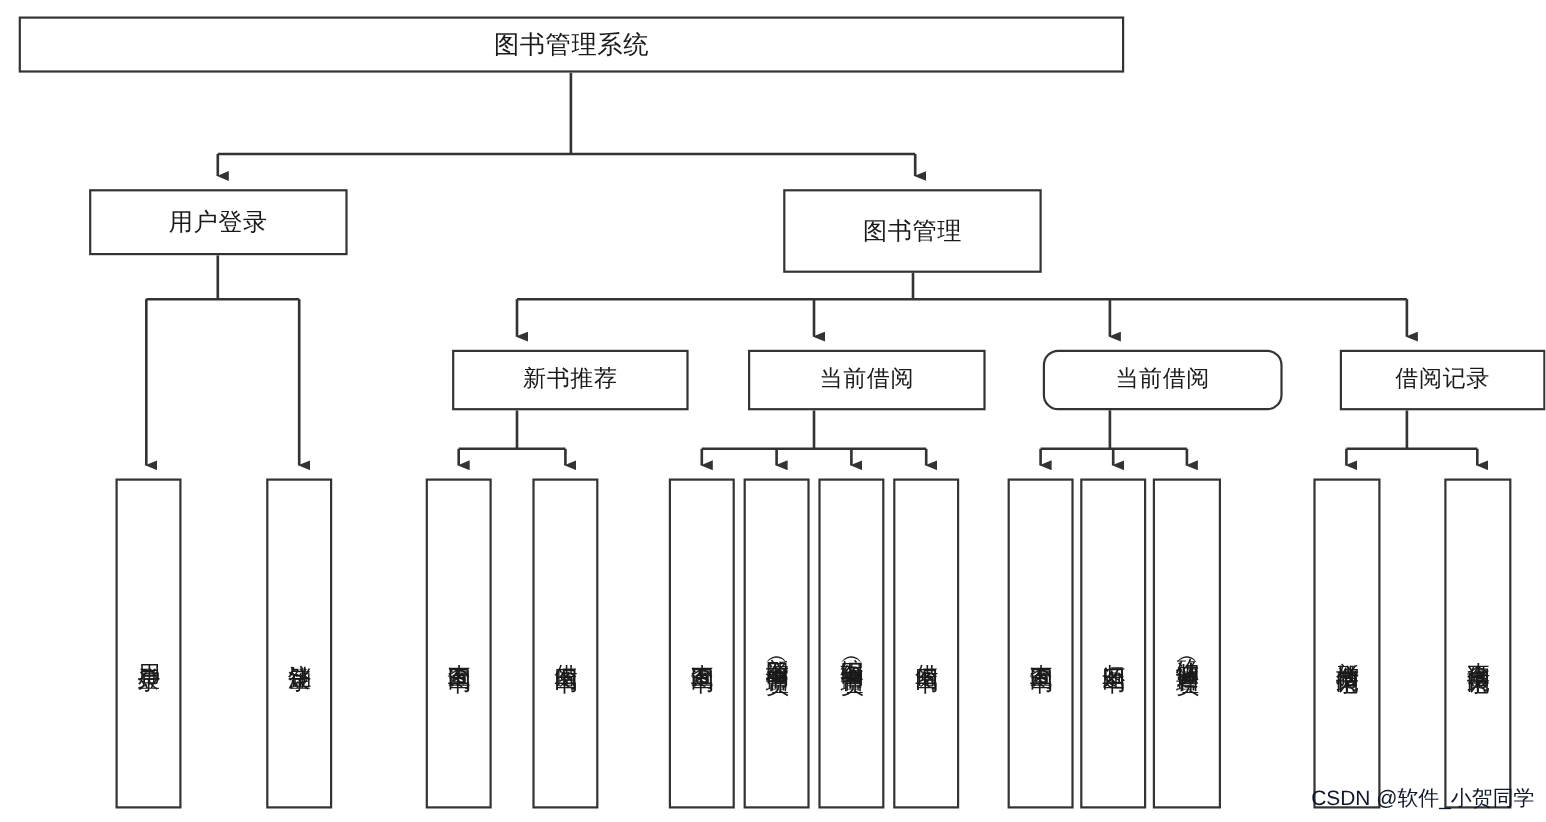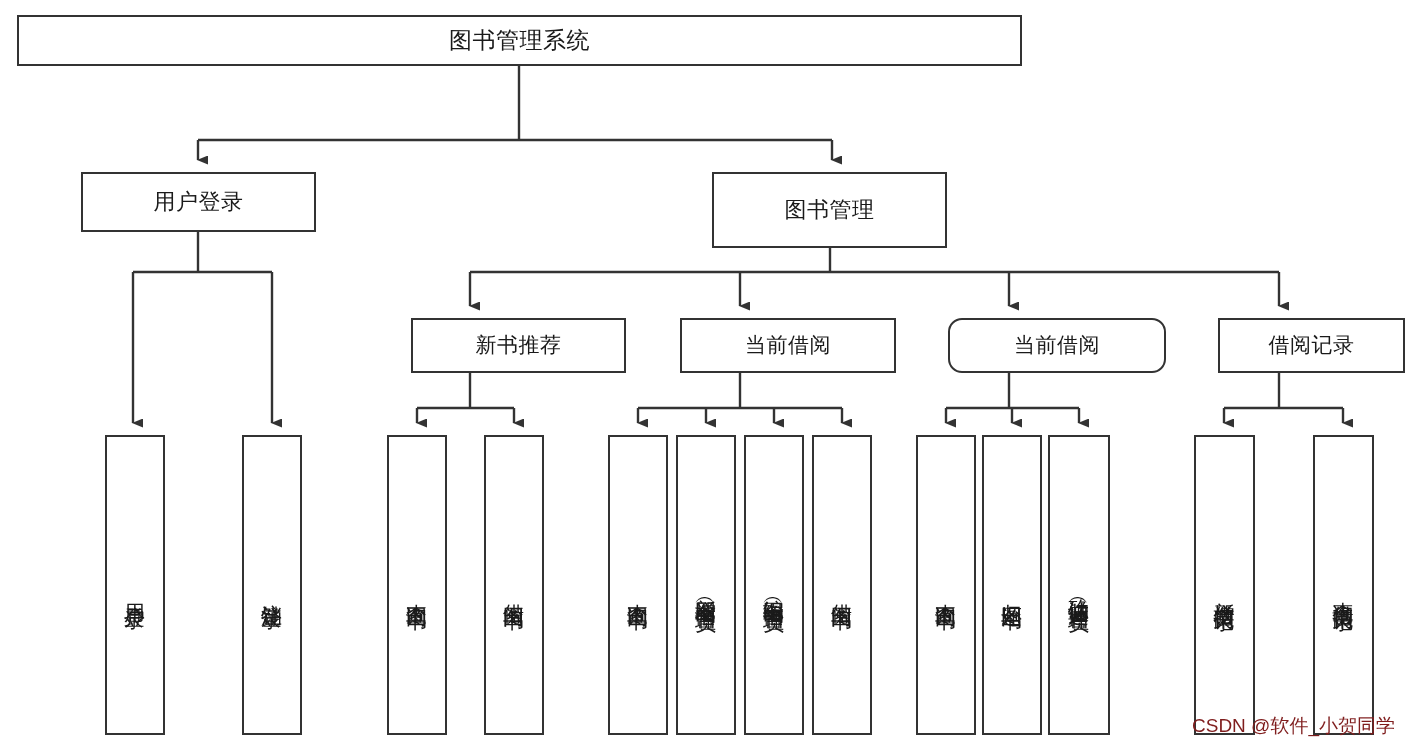--- a/index.html
+++ b/index.html
@@ -48,21 +48,21 @@
   .node.leaf .label {
     writing-mode: vertical-rl;
     text-orientation: upright;
     white-space: nowrap;
     line-height: 1.1;
     letter-spacing: 2px;
     padding-top: 12px;
   }
   .watermark {
     position: absolute;
-    color: #7f1d1d;
+    color: #0f172a;
     font-size: 19px;
     white-space: nowrap;
     z-index: 5;
     font-family: "Liberation Sans", "DejaVu Sans", sans-serif;
   }
 </style>
 </head>
 <body>
 
 <div id="canvas">

